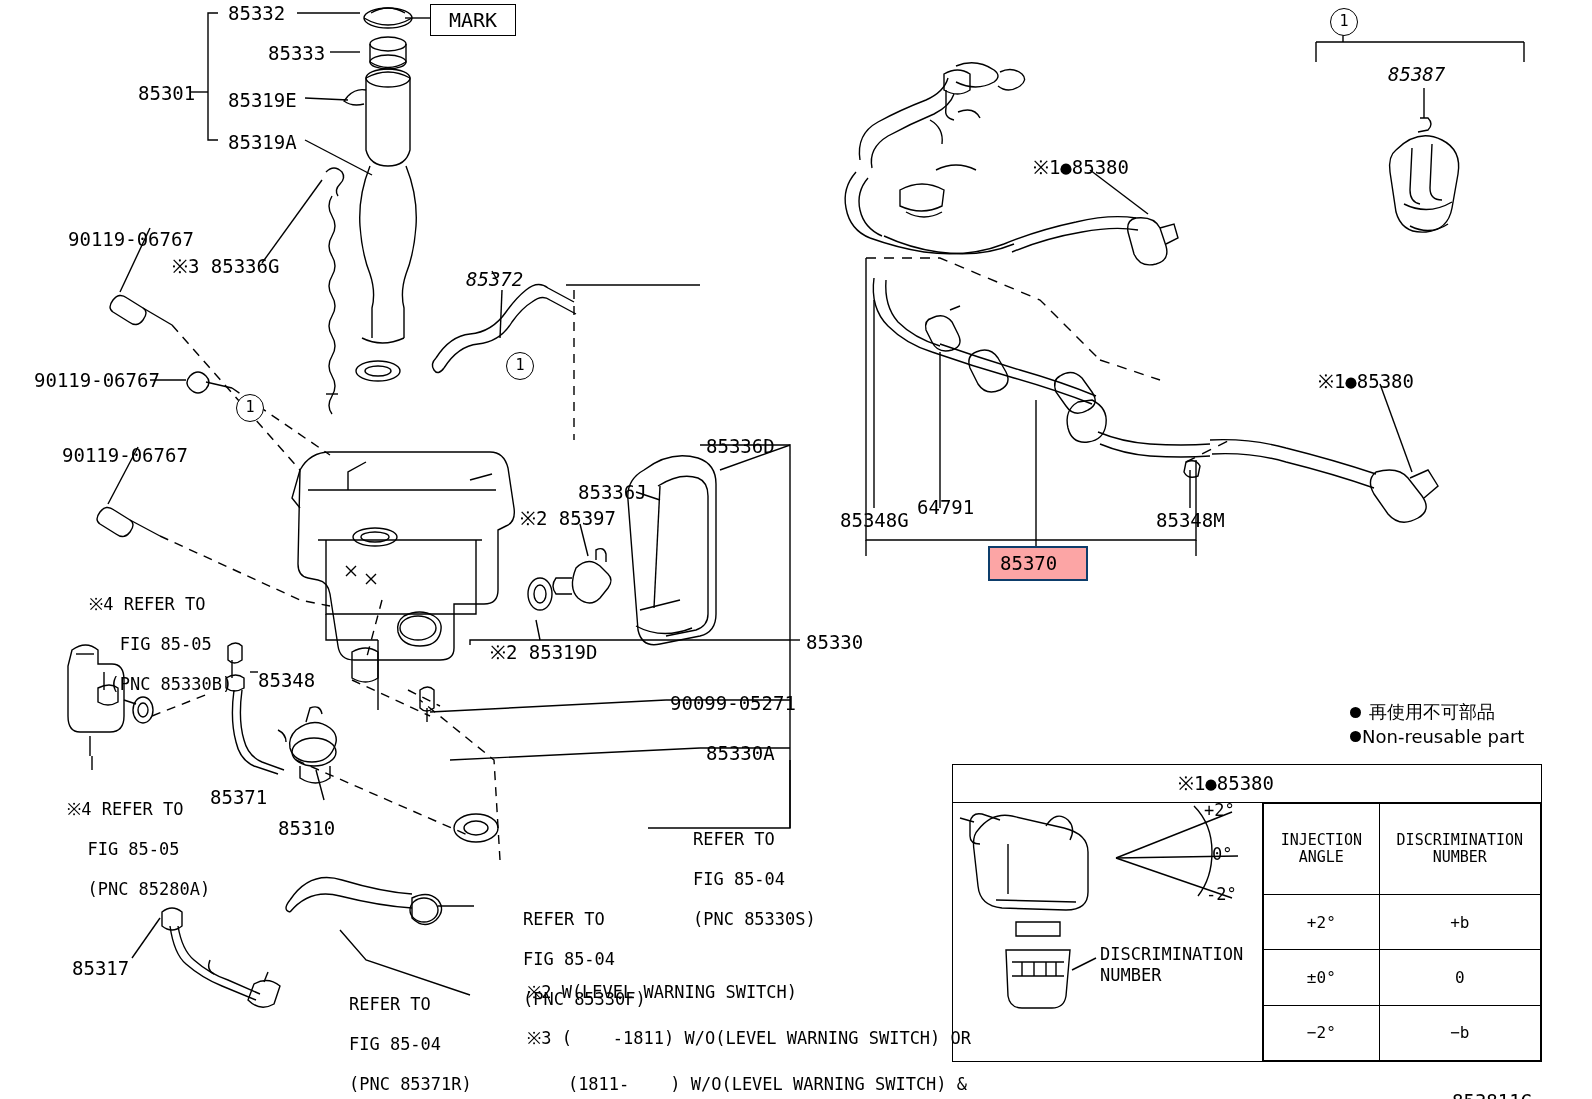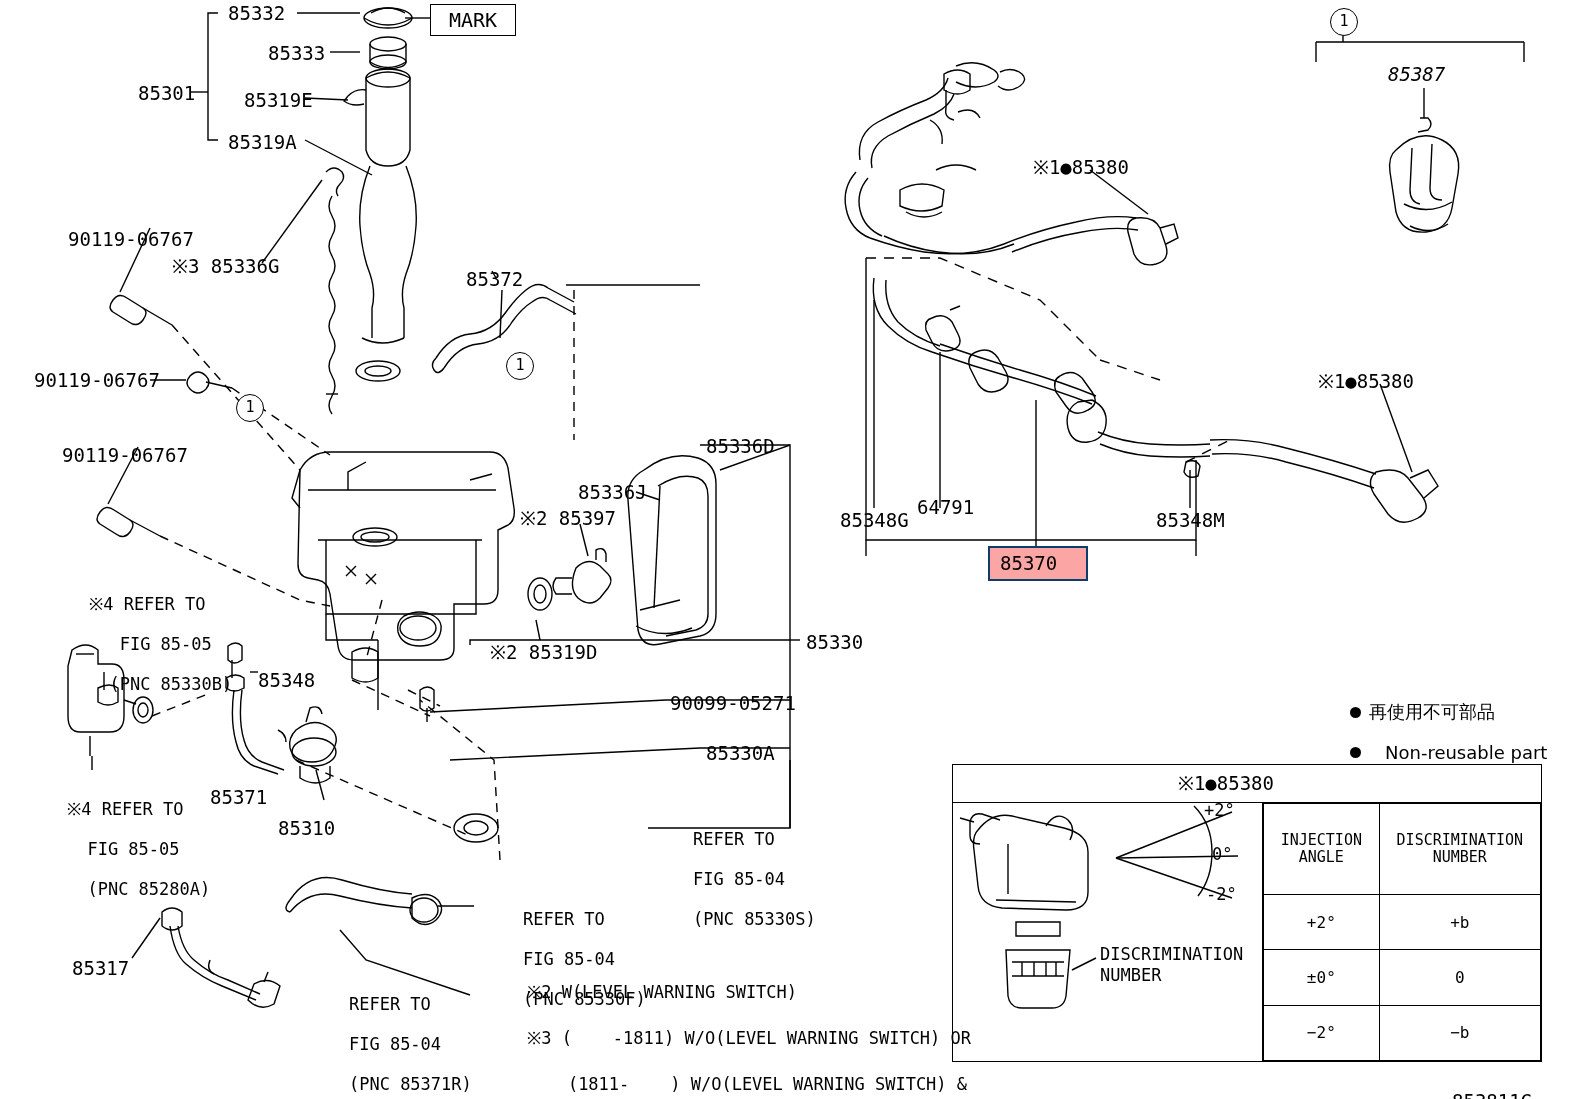--- a/index.html
+++ b/index.html
@@ -291,27 +291,27 @@
       <path d="M1022,962 l0,14 M1034,962 l0,14 M1046,962 l0,14 M1056,962 l0,14"></path>
       <path d="M1072,970 L1096,958"></path>
     </g>
   </svg>
 
   <div class="markbox" style="left:430px;top:4px;width:84px;height:30px;line-height:30px;">MARK</div>
 
   <div class="lbl" style="left:228px;top:2px;">85332</div>
   <div class="lbl" style="left:268px;top:42px;">85333</div>
   <div class="lbl" style="left:138px;top:82px;">85301</div>
-  <div class="lbl" style="left:244px;top:89px;">85319E</div>
+  <div class="lbl" style="left:228px;top:89px;">85319E</div>
   <div class="lbl" style="left:228px;top:131px;">85319A</div>
   <div class="lbl" style="left:68px;top:228px;">90119-06767</div>
   <div class="lbl" style="left:172px;top:255px;">※3 85336G</div>
   <div class="lbl" style="left:34px;top:369px;">90119-06767</div>
   <div class="lbl" style="left:62px;top:444px;">90119-06767</div>
-  <div class="lbl" style="left:466px;top:268px;">85372</div>
+  <div class="lbl" style="left:466px;top:268px;font-style:italic;">85372</div>
   <div class="lbl" style="left:706px;top:435px;">85336D</div>
   <div class="lbl" style="left:578px;top:481px;">85336J</div>
   <div class="lbl" style="left:520px;top:507px;">※2 85397</div>
   <div class="lbl" style="left:490px;top:641px;">※2 85319D</div>
   <div class="lbl" style="left:806px;top:631px;">85330</div>
   <div class="lbl" style="left:670px;top:692px;">90099-05271</div>
   <div class="lbl" style="left:706px;top:742px;">85330A</div>
   <div class="lbl" style="left:258px;top:669px;">85348</div>
   <div class="lbl" style="left:210px;top:786px;">85371</div>
   <div class="lbl" style="left:278px;top:817px;">85310</div>
@@ -363,21 +363,21 @@
     <span>    (1811-    ) W/O(LEVEL WARNING SWITCH) &amp;</span><br>
     <br>
     
   </div>
 
   <div style="position:absolute;left:1350px;top:700px;">
     <div style="display:flex;align-items:center;gap:8px;">
       <span class="dot"></span>
       <span class="jp">再使用不可部品</span>
     </div>
-    <div style="display:flex;align-items:center;gap:24px;margin-top:18px;">
+    <div style="display:flex;align-items:center;gap:1px;margin-top:2px;">
       <span class="dot"></span>
       <span class="jp">Non-reusable part</span>
     </div>
   </div>
 
   <div class="box" style="left:952px;top:764px;width:588px;height:296px;"></div>
   <div class="lbl" style="left:1178px;top:772px;">※1●85380</div>
   <div style="position:absolute;left:952px;top:802px;width:588px;height:0;border-top:1px solid #000;"></div>
 
   <div class="tbl" style="left:1262px;top:802px;width:278px;height:258px;">

